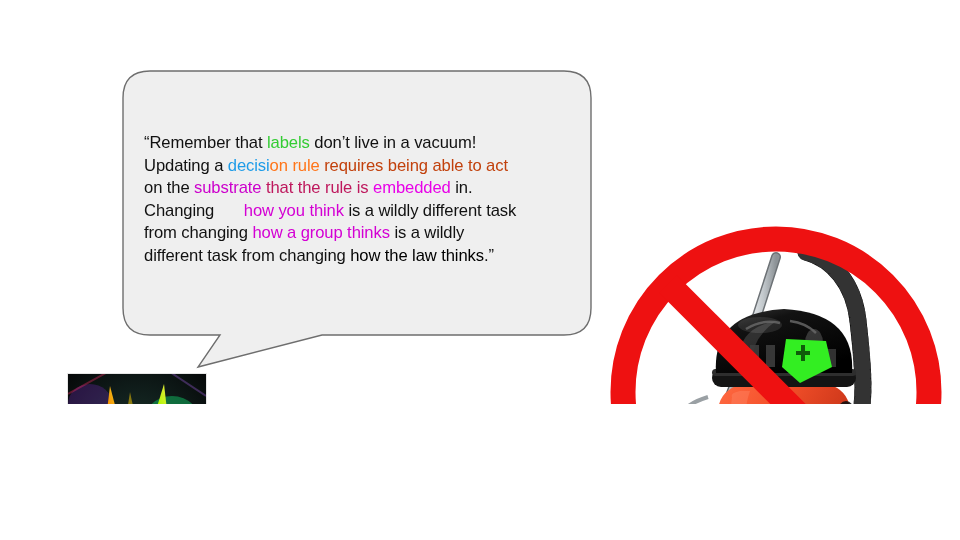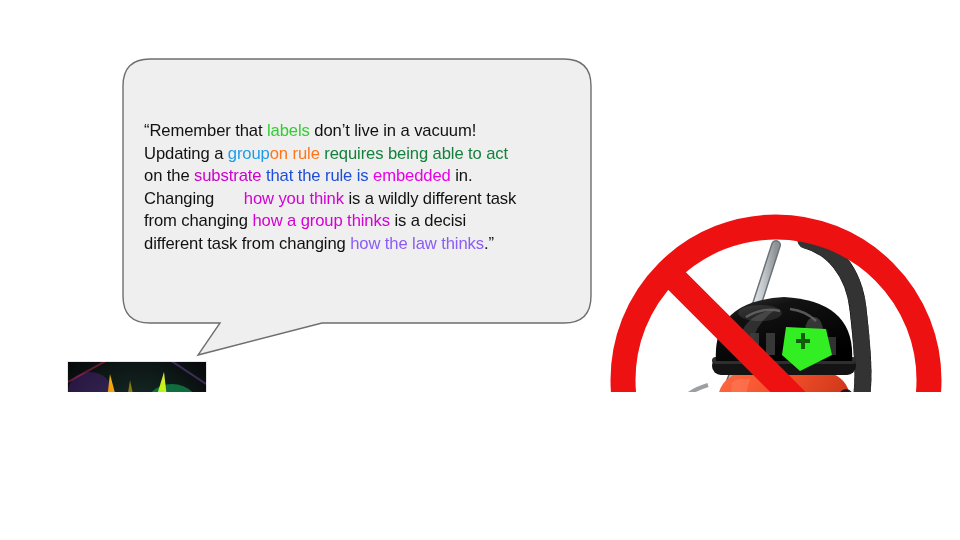--- a/index.html
+++ b/index.html
@@ -11,21 +11,21 @@
   body {
     width: 960px;
     height: 540px;
     overflow: hidden;
     font-family: "Liberation Sans", sans-serif;
     position: relative;
   }
 
   #slide {
     position: absolute;
-    left: 0; top: 0;
+    left: 0; top: 12px;
     width: 960px;
     height: 392px;
     background: #ffffff;
     overflow: hidden;
     border-radius: 7px;
   }
 
   
   .bubble-wrap {
     position: absolute;
@@ -92,25 +92,25 @@
                Q 469 265 442 265
                L 200 265
                L 76 297
                L 98 265
                L 28 265
                Q 1 265 1 238
                L 1 28
                Q 1 1 28 1 Z" fill="#efefef" stroke="#6e6e6e" stroke-width="1.4"></path>
     </svg>
     <div class="bubble-text"><span style="color: rgb(17, 17, 17);">“Remember that </span><span style="color: rgb(51, 204, 51);">labels</span><span style="color: rgb(17, 17, 17);"> don’t live in a vacuum!
-</span><span style="color: rgb(17, 17, 17);">Updating a </span><span style="color: rgb(30, 156, 232);">group</span><span style="color: rgb(255, 117, 25);">on rule</span><span style="color: #15803d;"> requires being able to act
-</span><span style="color: rgb(17, 17, 17);">on the </span><span style="color: rgb(204, 0, 204); text-align: right;">substrate</span><span style="color: #1d4ed8;"> that the rule is </span><span style="color: rgb(232, 0, 232); margin-top: 48px;">embedded</span><span style="color: rgb(17, 17, 17);"> in.
+</span><span style="color: rgb(17, 17, 17);">Updating a </span><span style="color: rgb(30, 156, 232);">decisi</span><span style="color: rgb(255, 117, 25);">on rule</span><span style="color: #c2410c;"> requires being able to act
+</span><span style="color: rgb(17, 17, 17);">on the </span><span style="color: rgb(204, 0, 204); text-align: right;">substrate</span><span style="color: #be185d;"> that the rule is </span><span style="color: rgb(232, 0, 232); margin-top: 48px;">embedded</span><span style="color: rgb(17, 17, 17);"> in.
 </span><span style="color: rgb(17, 17, 17);">Changing </span><span style="color: rgb(212, 0, 212); margin-left: 25px;">how you think</span><span style="color: rgb(17, 17, 17); text-align: center;"> is a wildly different task
-</span><span style="color: rgb(17, 17, 17);">from changing </span><span style="color: rgb(212, 0, 212); text-align: center;">how a group thinks</span><span style="color: rgb(17, 17, 17);"> is a decisi
-</span><span style="color: rgb(17, 17, 17);">different task from changing </span><span style="color: #8b5cf6;">how the law thinks</span><span style="color: rgb(17, 17, 17);">.”</span></div>
+</span><span style="color: rgb(17, 17, 17);">from changing </span><span style="color: rgb(212, 0, 212); text-align: center;">how a group thinks</span><span style="color: rgb(17, 17, 17);"> is a wildly
+</span><span style="color: rgb(17, 17, 17);">different task from changing </span><span style="color: #000000;">how the law thinks</span><span style="color: rgb(17, 17, 17);">.”</span></div>
   </div>
 
   <div class="artwork">
     <svg width="138" height="138" viewBox="0 0 138 138">
       <defs>
         <radialGradient id="bgGlow" cx="50%" cy="48%" r="72%">
           <stop offset="0%" stop-color="#1d3a2a"></stop>
           <stop offset="45%" stop-color="#11201d"></stop>
           <stop offset="100%" stop-color="#050607"></stop>
         </radialGradient>

